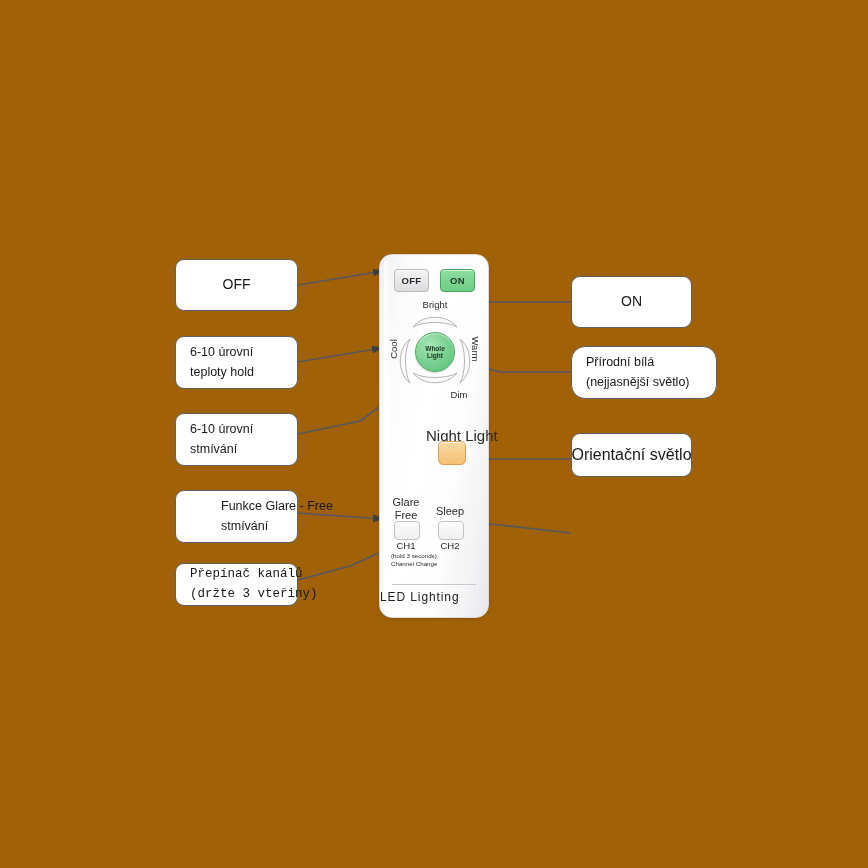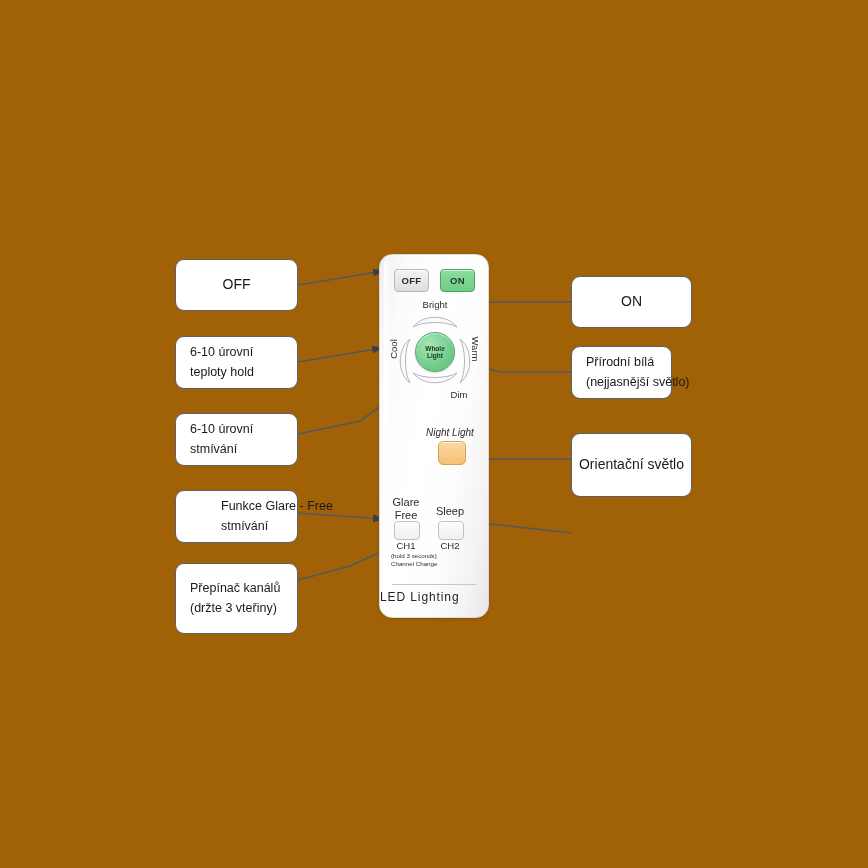--- a/index.html
+++ b/index.html
@@ -145,24 +145,23 @@
     line-height: 1.15;
     color: #17361f;
     font-weight: bold;
     box-shadow: inset 0 1px 1px rgba(255,255,255,.6), 0 1px 2px rgba(0,0,0,.15);
   }
 
   
   #lbl-night {
     position: absolute;
     left: 46px; top: 172px;
-    font-size: 10px;
+    font-size: 15px;
     color: #2b2b2d;
     white-space: nowrap;
-    font-style: italic;
   }
   #btn-night {
     position: absolute;
     left: 58px; top: 186px;
     width: 26px; height: 22px;
     border-radius: 5px;
     background: linear-gradient(#fad9a2, #f5c176);
     border: 1px solid #d9a157;
     box-shadow: inset 0 1px 0 rgba(255,255,255,.7);
   }
@@ -263,35 +262,35 @@
   <div class="callout left-text" style="left:175px; top:413px; width:123px; height:53px;">
     <span class="line">6-10  úrovní</span>
     <span class="line">stmívání</span>
   </div>
 
   <div class="callout left-text" style="left:175px; top:490px; width:123px; height:53px;padding-left:45px;">
     <span class="line">Funkce Glare - Free</span>
     <span class="line">stmívání</span>
   </div>
 
-  <div class="callout left-text" style="left:175px; top:563px; width:123px; height:71px;">
+  <div class="callout left-text" style="left:175px; top:563px; width:123px; height:43px;font-family:Liberation Mono, monospace;">
     <span class="line">Přepínač kanálů</span>
     <span class="line">(držte 3 vteřiny)</span>
   </div>
 
   <div class="callout center" style="left:571px; top:276px; width:121px; height:52px;">
     <span class="line">ON</span>
   </div>
 
-  <div class="callout left-text" style="left:571px; top:346px; width:101px; height:53px;">
+  <div class="callout left-text" style="left:571px; top:346px; width:146px; height:53px;border-radius:14px;">
     <span class="line">Přírodní bílá</span>
     <span class="line">(nejjasnější světlo)</span>
   </div>
 
-  <div class="callout center" style="left:571px; top:433px; width:121px; height:64px; font-size:14px;justify-content:center;">
+  <div class="callout center" style="left:571px; top:433px; width:121px; height:44px; font-size:16px;justify-content:center;">
     <span class="line">Orientační světlo</span>
   </div>
 
 
   <div id="remote">
 
     <div class="pwr" id="btn-off">OFF</div>
     <div class="pwr" id="btn-on">ON</div>
 
     <div id="dpad">

